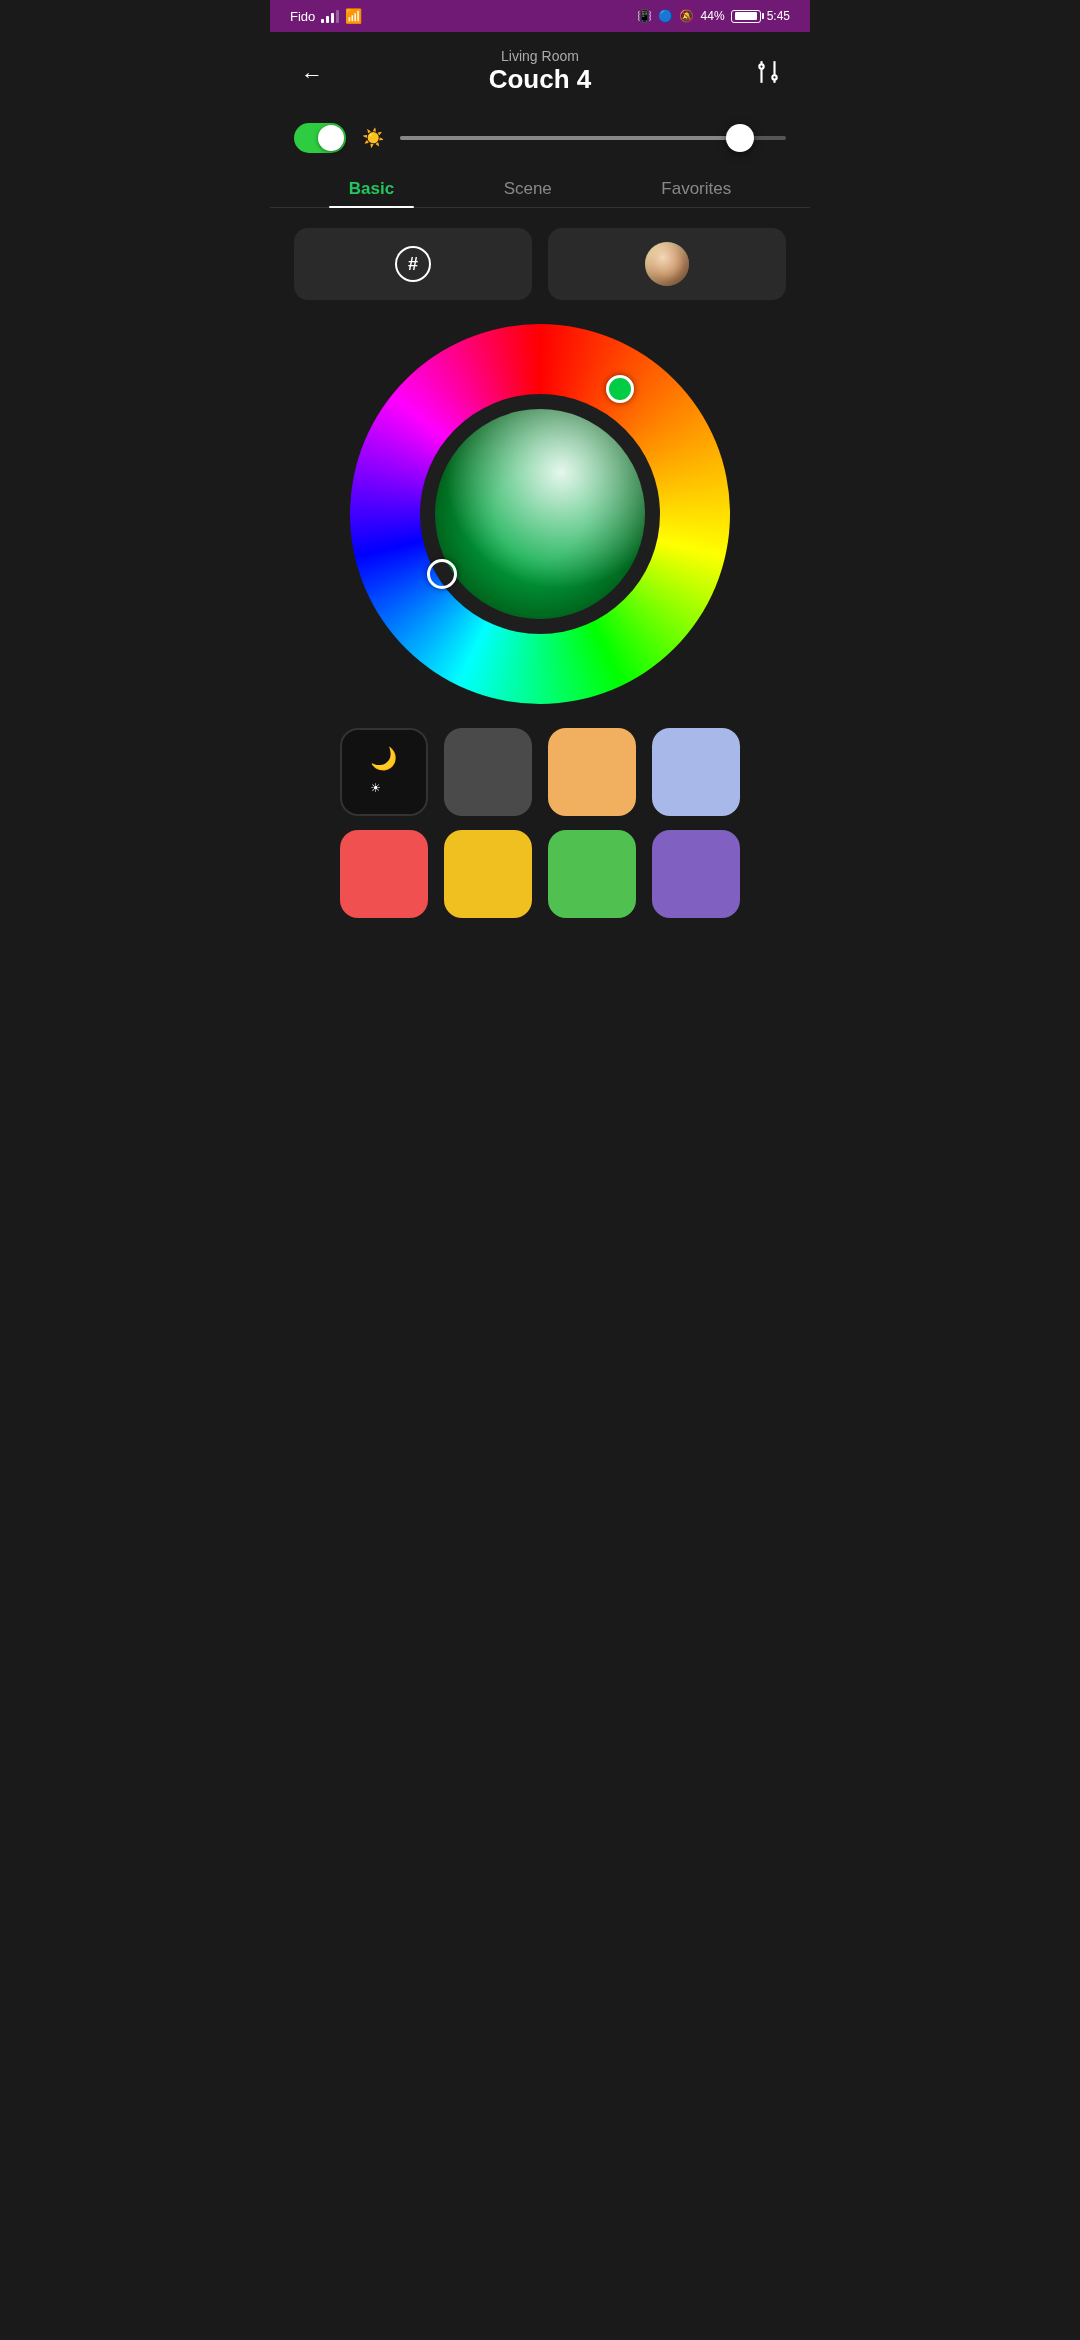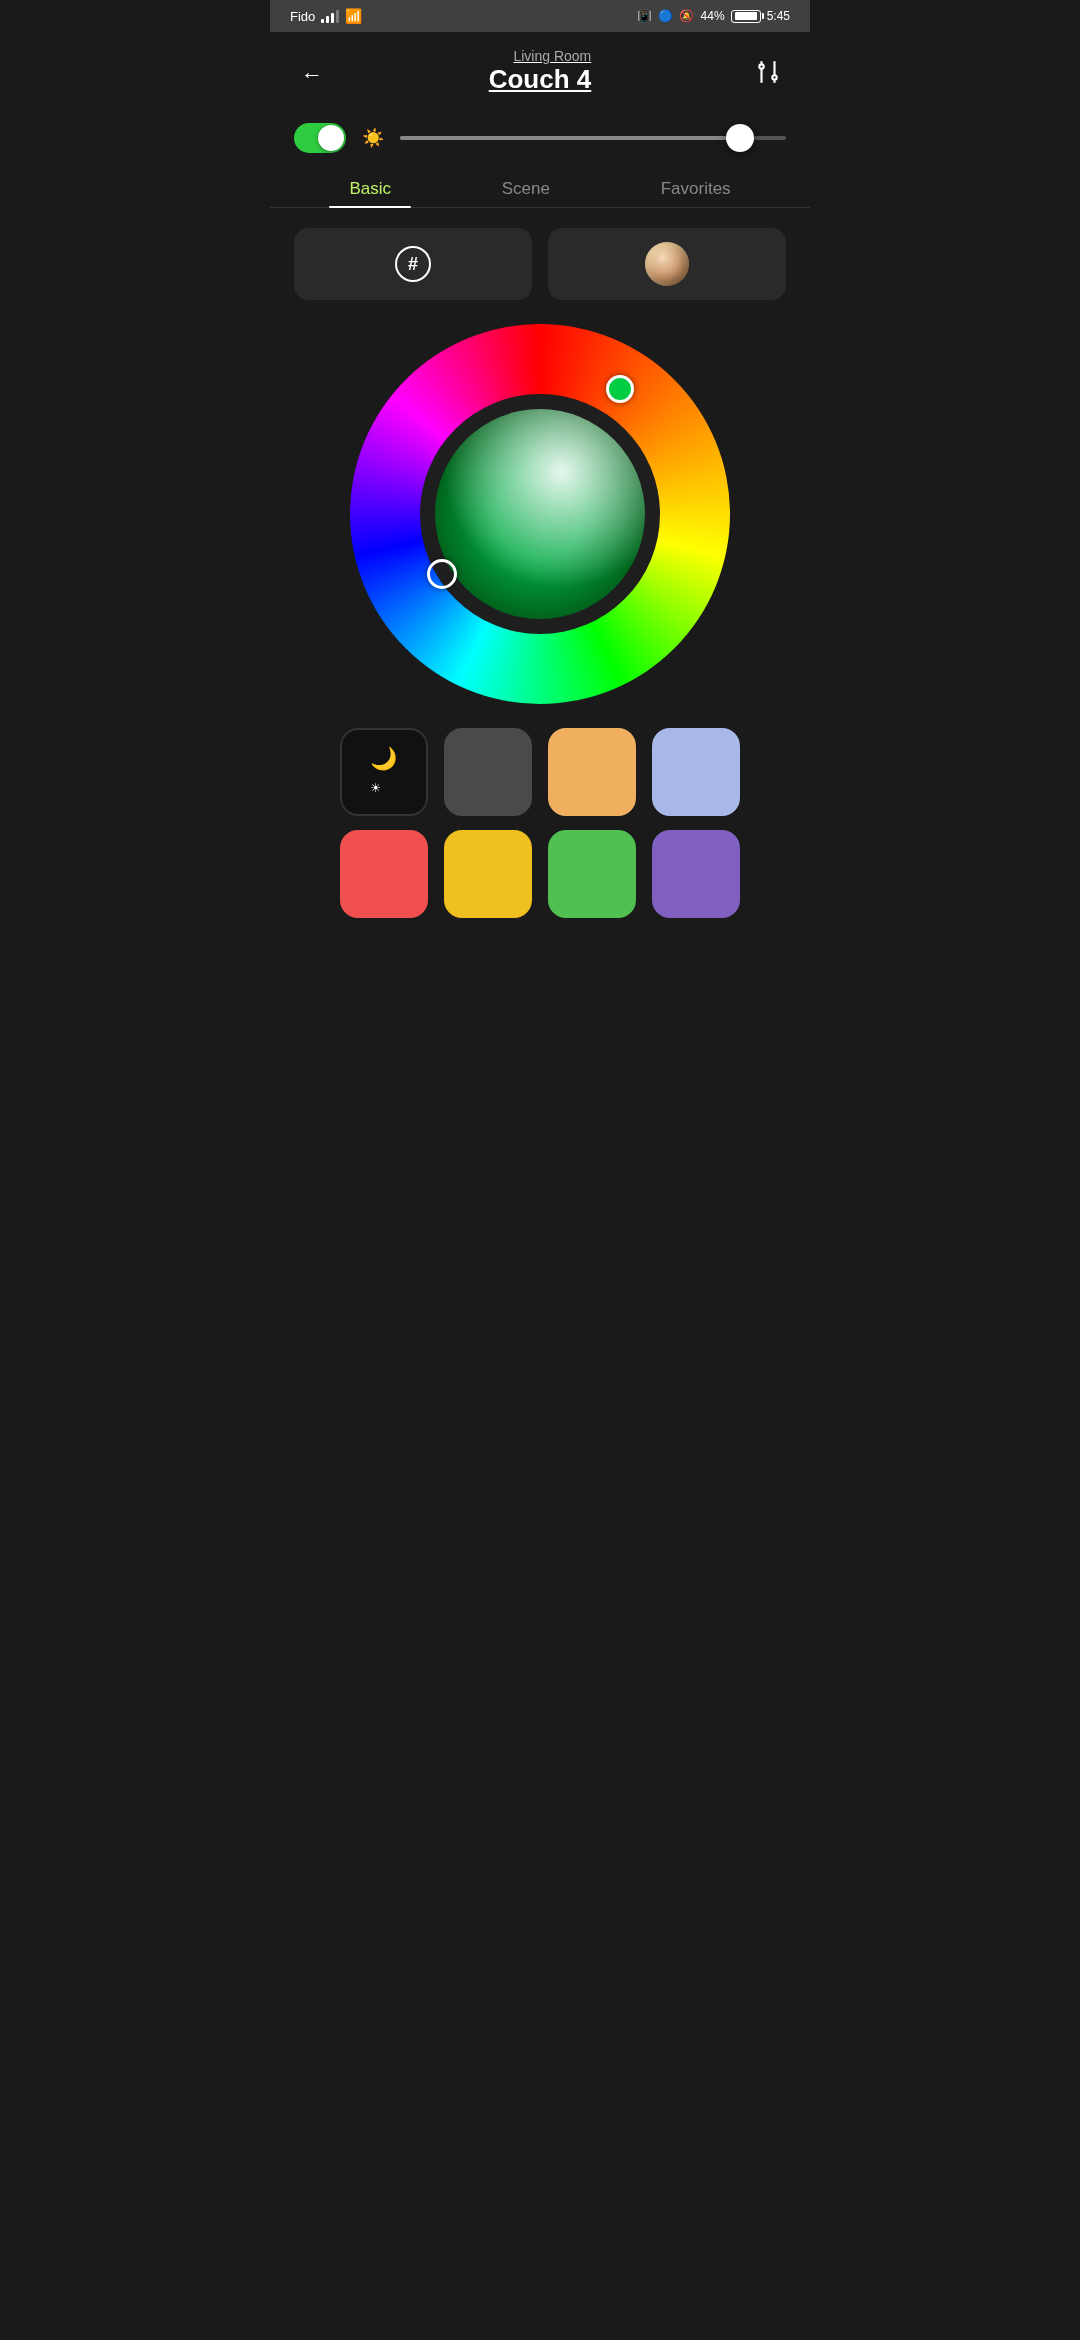--- a/index.html
+++ b/index.html
@@ -11,21 +11,21 @@
       font-family: -apple-system, BlinkMacSystemFont, 'Helvetica Neue', sans-serif;
       width: 100%;
       max-width: 540px;
       margin: 0 auto;
       min-height: 100vh;
       overflow-x: hidden;
     }
 
     
     .status-bar {
-      background: #404040;
+      background: #701a75;
       display: flex;
       justify-content: space-between;
       align-items: center;
       padding: 8px 20px;
       font-size: 13px;
       font-weight: 500;
       height: 32px;
     }
     .status-left { display: flex; align-items: center; gap: 6px; }
     .status-right { display: flex; align-items: center; gap: 6px; font-size: 12px; }
@@ -57,21 +57,21 @@
       padding: 16px 24px 8px;
     }
     .back-btn {
       width: 36px; height: 36px;
       display: flex; align-items: center; justify-content: center;
       cursor: pointer;
     }
     .back-arrow {
       font-size: 22px; color: #fff;
     }
-    .header-center { text-align: right; text-decoration: underline; }
+    .header-center { text-align: center; }
     .header-subtitle {
       font-size: 14px; color: #aaa; font-weight: 400;
     }
     .header-title {
       font-size: 26px; font-weight: 700; color: #fff;
     }
     .settings-btn {
       width: 36px; height: 36px;
       display: flex; align-items: center; justify-content: center;
       cursor: pointer;
@@ -151,22 +151,22 @@
     }
     .tab {
       padding: 8px 20px;
       font-size: 17px;
       font-weight: 400;
       color: #888;
       cursor: pointer;
       position: relative;
     }
     .tab.active {
-      color: #bef264;
-      font-weight: 400;
+      color: #22c55e;
+      font-weight: 700;
     }
     .tab.active::after {
       content: '';
       position: absolute;
       bottom: -1px; left: 0; right: 0;
       height: 2px;
       background: #fff;
       border-radius: 1px;
     }
 

